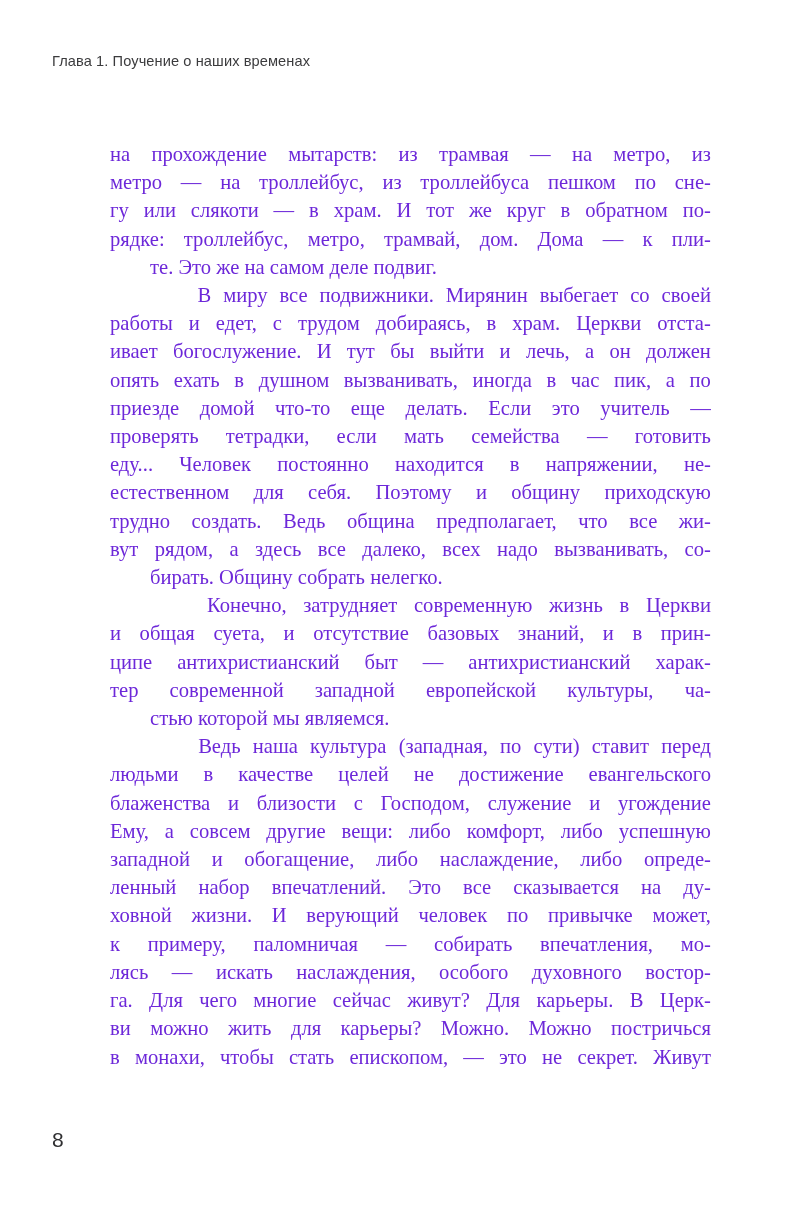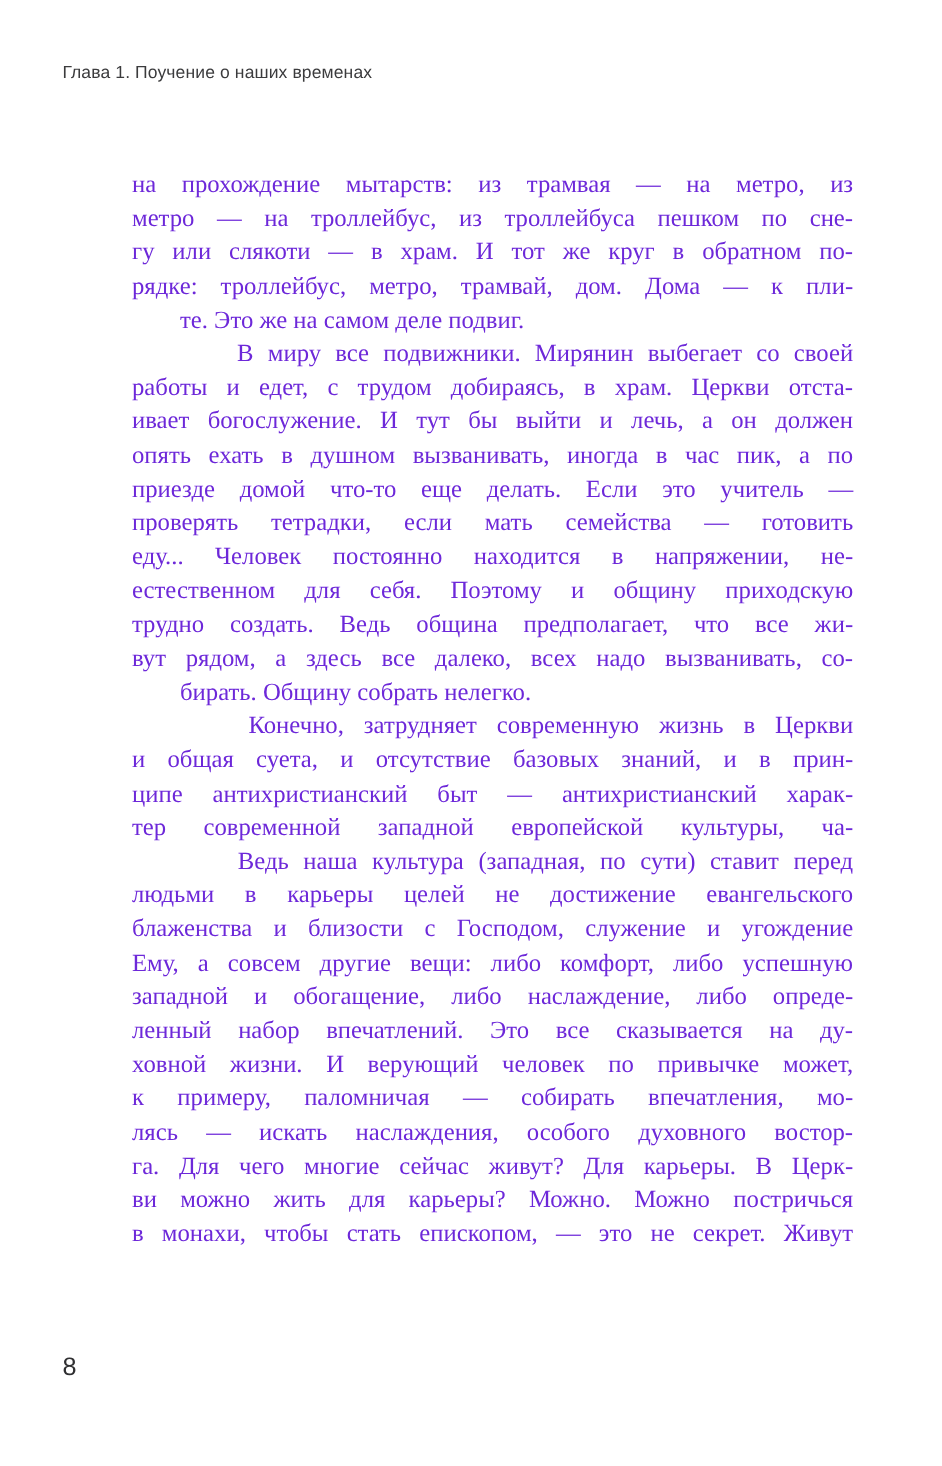--- a/index.html
+++ b/index.html
@@ -298,38 +298,39 @@
           <span>харак-</span>
         </span>
       <span class="ln stretch">
           <span>тер</span>
           <span>современной</span>
           <span>западной</span>
           <span>европейской</span>
           <span>культуры,</span>
           <span>ча-</span>
         </span>
+      <span class="ln last">стью которой мы являемся.</span>
     </p>
 
     <p>
       <span class="ln stretch ind">
           <span style="display: inline-block; width: 1.55em;"></span>
           <span>Ведь</span>
           <span>наша</span>
           <span>культура</span>
           <span>(западная,</span>
           <span>по</span>
           <span>сути)</span>
           <span>ставит</span>
           <span>перед</span>
         </span>
       <span class="ln stretch">
           <span>людьми</span>
           <span>в</span>
-          <span>карьеры</span>
+          <span>качестве</span>
           <span>целей</span>
           <span>не</span>
           <span>достижение</span>
           <span>евангельского</span>
         </span>
       <span class="ln stretch">
           <span>блаженства</span>
           <span>и</span>
           <span>близости</span>
           <span>с</span>

